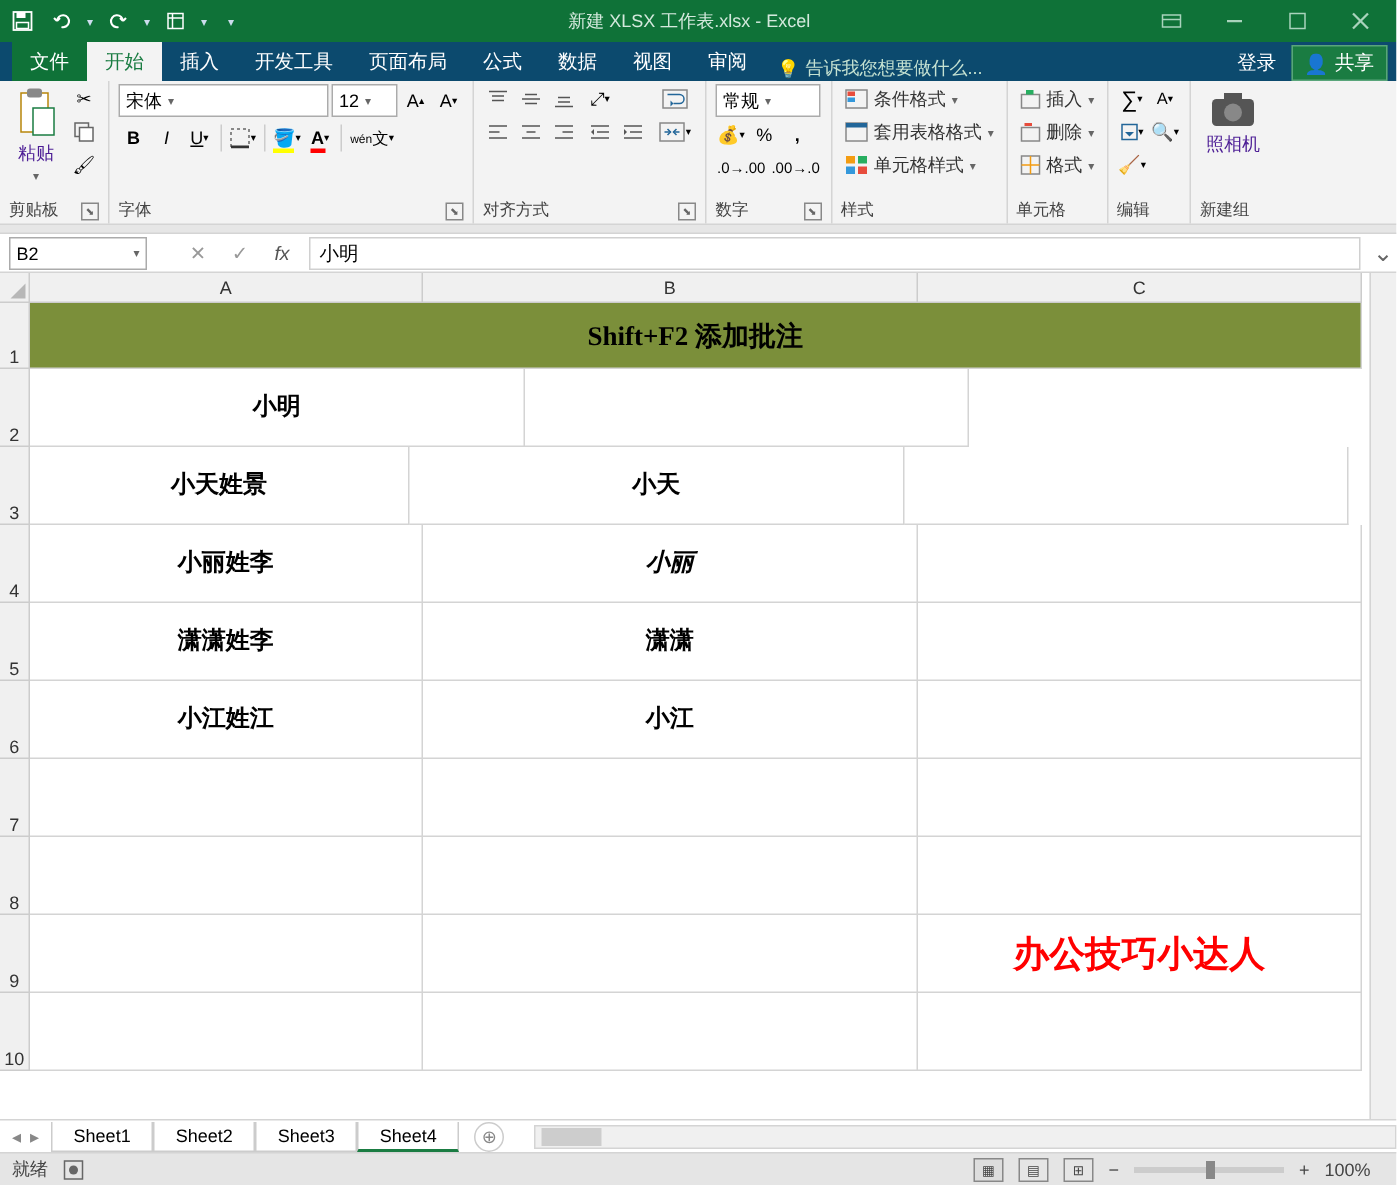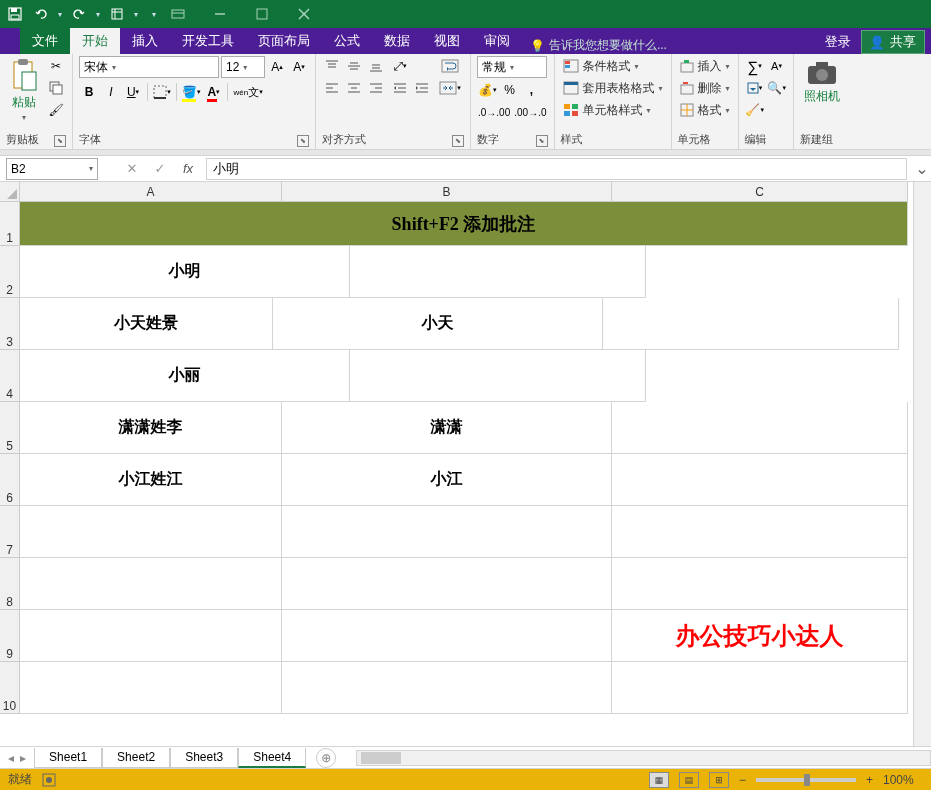--- a/index.html
+++ b/index.html
@@ -8,37 +8,37 @@
 
 .titlebar { height: 28px; background: #0f7238; display: flex; align-items: center; padding: 0 4px; color: #fff; }
 .qat { display: flex; gap: 4px; align-items: center; }
 .qat-btn { width: 22px; height: 22px; display: flex; align-items: center; justify-content: center; cursor: pointer; }
 .qat-drop { width: 8px; display: flex; align-items: center; justify-content: center; color: #cde; font-size: 8px; }
 .title-text { flex: 1; text-align: center; font-size: 12px; color: #d4e9dd; }
 .win-btns { display: flex; gap: 2px; }
 .win-btn { width: 40px; height: 24px; display: flex; align-items: center; justify-content: center; color: #a9d3bc; }
 
 
-.tabstrip { height: 26px; background: #4c1d95; display: flex; align-items: flex-end; padding-left: 20px; color: #fff; }
+.tabstrip { height: 26px; background: #0c4a6e; display: flex; align-items: flex-end; padding-left: 8px; color: #fff; }
 .tab { padding: 4px 12px; font-size: 13px; cursor: pointer; color: #fff; }
 .tab.active { background: #f3f3f3; color: #1a7c42; }
 .tab.file { background: #0f7238; color: #fff; }
 .tell-me { display: flex; align-items: center; gap: 4px; color: #c5e2d2; font-size: 12px; margin-left: 8px; }
 .right-tabs { margin-left: auto; display: flex; align-items: center; gap: 4px; padding-right: 6px; }
 .login { color: #fff; font-size: 13px; cursor: pointer; padding: 2px 6px; }
 .share { background: #1a7c42; border: 1px solid #59a57a; color: #fff; font-size: 13px; padding: 2px 8px; display: flex; align-items: center; gap: 4px; }
 
 
 .ribbon { height: 96px; background: #f3f3f3; border-bottom: 1px solid #d4d4d4; display: flex; }
 .group { border-right: 1px solid #d4d4d4; display: flex; flex-direction: column; padding: 2px 6px 0; }
 .group-body { flex: 1; display: flex; gap: 4px; align-items: flex-start; }
 .group-label { font-size: 11px; color: #444; padding: 2px 0; position: relative; }
 .dlg-launch { position: absolute; right: 0; bottom: 2px; width: 12px; height: 12px; border: 1px solid #888; font-size: 7px; display: flex; align-items: center; justify-content: center; color: #666; }
 .big-btn { display: flex; flex-direction: column; align-items: center; gap: 2px; padding: 2px 4px; cursor: pointer; }
-.big-btn-label { font-size: 12px; color: #15803d; }
+.big-btn-label { font-size: 12px; color: #4c1d95; }
 .stack { display: flex; flex-direction: column; gap: 2px; }
 .row { display: flex; gap: 2px; align-items: center; }
 .small-btn { min-width: 20px; height: 20px; display: flex; align-items: center; justify-content: center; cursor: pointer; font-size: 12px; border: 1px solid transparent; }
 .combo { height: 22px; border: 1px solid #ababab; background: #fff; display: flex; align-items: center; padding: 0 4px; font-size: 12px; gap: 4px; }
 .combo .caret { font-size: 8px; color: #666; }
 .ribbon-item { display: flex; align-items: center; gap: 4px; font-size: 12px; color: #333; cursor: pointer; padding: 1px 2px; height: 20px; }
 .ribbon-item .caret { font-size: 8px; color: #666; }
 
 
 .fbar-row { height: 26px; border-bottom: 1px solid #d4d4d4; display: flex; align-items: center; background: #fff; }
@@ -71,21 +71,21 @@
 .sheet-bar { height: 22px; display: flex; align-items: center; background: #fff; border-top: 1px solid #d4d4d4; font-size: 12px; }
 .sheet-nav { display: flex; gap: 2px; padding: 0 6px; color: #888; }
 .sheet-nav span { cursor: pointer; padding: 0 2px; }
 .sheet-tab { padding: 2px 14px; border: 1px solid #ccc; border-top: none; background: #fff; cursor: pointer; margin-bottom: -1px; }
 .sheet-tab.active { border-bottom: 2px solid #1a7c42; background: #fff; font-weight: normal; }
 .add-sheet { width: 20px; height: 20px; border: 1px solid #ccc; border-radius: 10px; display: flex; align-items: center; justify-content: center; margin-left: 10px; color: #888; cursor: pointer; }
 .hscroll { flex: 1; height: 16px; background: #f0f0f0; margin-left: 20px; position: relative; border: 1px solid #d4d4d4; }
 .hscroll-thumb { position: absolute; left: 4px; top: 1px; width: 40px; height: 12px; background: #cdcdcd; }
 
 
-.status-bar { height: 22px; background: #eab308; border-top: 1px solid #d4d4d4; display: flex; align-items: center; padding: 0 8px; font-size: 12px; color: #444; }
+.status-bar { height: 22px; background: #e5e5e5; border-top: 1px solid #d4d4d4; display: flex; align-items: center; padding: 0 8px; font-size: 12px; color: #444; }
 .status-right { margin-left: auto; display: flex; align-items: center; gap: 10px; }
 .view-btn { width: 20px; height: 16px; border: 1px solid #888; display: flex; align-items: center; justify-content: center; font-size: 9px; cursor: pointer; }
 .zoom-slider { width: 100px; height: 4px; background: #ccc; position: relative; }
 .zoom-slider::after { content: ""; position: absolute; left: 48px; top: -4px; width: 6px; height: 12px; background: #888; }
 
 svg { display: block; }
 </style>
 </head>
 <body>
 
@@ -115,20 +115,21 @@
     <div class="qat-btn">
         <svg width="14" height="14" viewBox="0 0 14 14">
           <rect x="2" y="2" width="10" height="10" fill="none" stroke="#fff"></rect>
           <line x1="2" y1="5" x2="12" y2="5" stroke="#fff"></line>
           <line x1="5" y1="2" x2="5" y2="12" stroke="#fff"></line>
         </svg>
       </div>
     <div class="qat-drop">▾</div>
     <div class="qat-drop" style="margin-left:6px">▾</div>
   </div>
+  <div class="title-text">新建 XLSX 工作表.xlsx - Excel</div>
   <div class="win-btns">
     <div class="win-btn">
         <svg width="14" height="10">
           <rect x="1" y="1" width="12" height="8" fill="none" stroke="#a9d3bc"></rect>
           <line x1="1" y1="4" x2="13" y2="4" stroke="#a9d3bc"></line>
         </svg>
       </div>
     <div class="win-btn">
         <svg width="12" height="12">
           <line x1="1" y1="6" x2="11" y2="6" stroke="#a9d3bc" stroke-width="1.5"></line>
@@ -527,21 +528,22 @@
           <div class="cell-row">
             <div class="cell" style="width: 330px; height: 52px;">小明</div>
             <div class="cell" style="width: 296px; height: 52px;"></div>
           </div>
           <div class="cell-row">
             <div class="cell" style="width: 253px; height: 52px;">小天姓景</div>
             <div class="cell" style="width: 330px; height: 52px;">小天</div>
             <div class="cell" style="width: 296px; height: 52px;"></div>
           </div>
           <div class="cell-row">
-            <div class="cell" style="width: 330px; height: 52px;">小丽</div>
+            <div class="cell" style="width: 262px; height: 52px;">小丽姓李</div>
+            <div class="cell" style="width: 330px; height: 52px; font-style: italic;">小丽</div>
             <div class="cell" style="width: 296px; height: 52px;"></div>
           </div>
           <div class="cell-row">
             <div class="cell" style="width: 262px; height: 52px;">潇潇姓李</div>
             <div class="cell" style="width: 330px; height: 52px;">潇潇</div>
             <div class="cell" style="width: 296px; height: 52px;"></div>
           </div>
           <div class="cell-row">
             <div class="cell" style="width: 262px; height: 52px;">小江姓江</div>
             <div class="cell" style="width: 330px; height: 52px; font-family: Liberation Mono, monospace;">小江</div>

